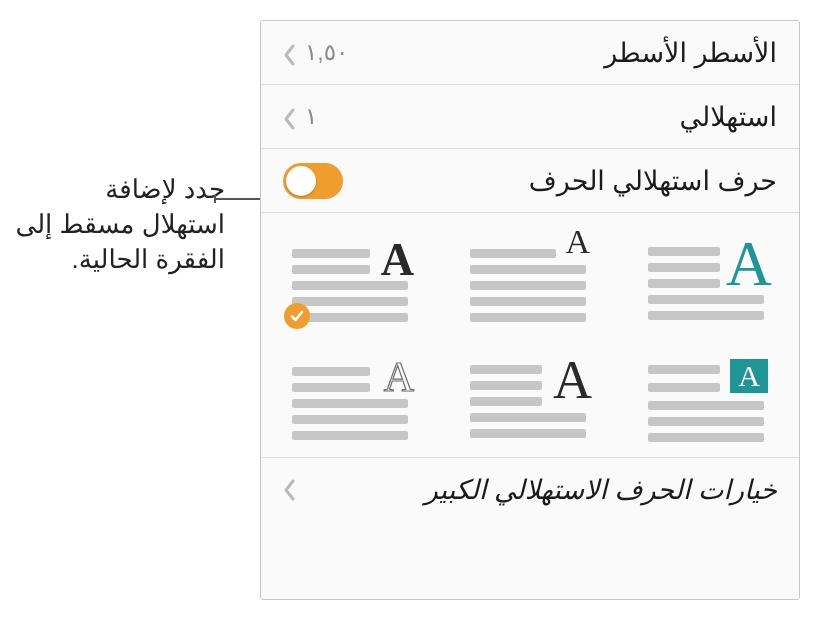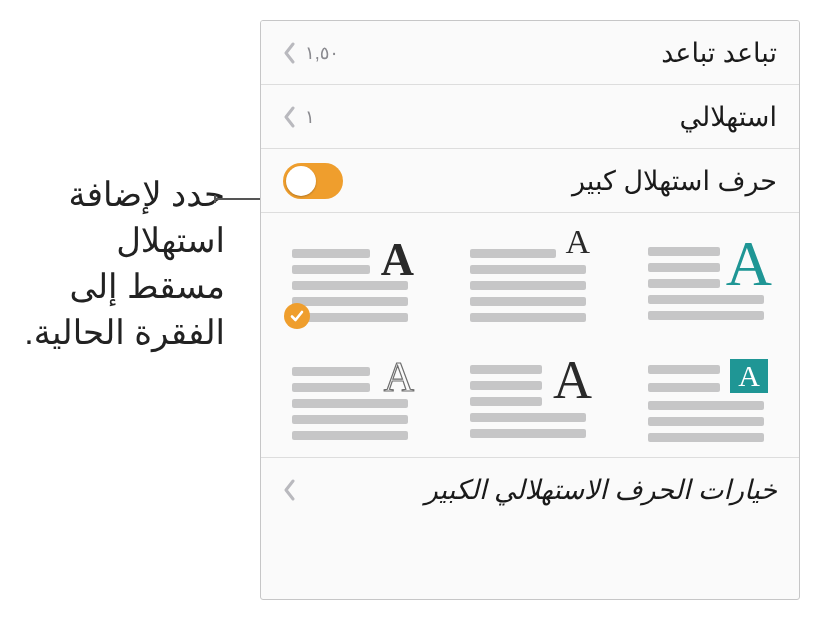--- a/index.html
+++ b/index.html
@@ -14,21 +14,21 @@
 
   
   .callout {
     position: absolute;
     top: 172px;
     right: 600px;
     width: 210px;
     text-align: right;
     direction: rtl;
     color: #222;
-    font-size: 34px;
+    font-size: 26px;
     line-height: 1.35;
   }
   .callout-line {
     position: absolute;
     top: 198px;
     left: 215px;
     width: 70px;
     height: 2px;
     background: #555;
   }
@@ -65,24 +65,24 @@
     background: #fafafa;
     direction: rtl;
   }
   .row:last-of-type { border-bottom: none; }
   .row .label {
     font-size: 27px;
     color: #1a1a1a;
   }
   .row .value-wrap {
     display: flex;
-    align-items: flex-start;
+    align-items: flex-end;
     gap: 8px;
     color: #8a8a8f;
-    font-size: 18px;
+    font-size: 23px;
   }
   .chevron {
     display: inline-block;
   }
   .chevron svg { display:block; }
 
   
   .switch {
     width: 60px;
     height: 36px;
@@ -168,21 +168,21 @@
 </style>
 </head>
 <body>
 
 <div class="callout">حدد لإضافة استهلال مسقط إلى الفقرة الحالية.</div>
 <div class="callout-line"></div>
 
 <div class="panel">
 
   <div class="row">
-    <span class="label">تباعد تباعد</span>
+    <span class="label">الأسطر الأسطر</span>
     <span class="value-wrap">
       <span>١,٥٠</span>
       <span class="chevron">
         <svg width="14" height="22" viewBox="0 0 14 22">
             <polyline points="10,2 3,11 10,20" fill="none" stroke="#b9b9be" stroke-width="3" stroke-linecap="round" stroke-linejoin="round"></polyline>
           </svg>
       </span>
     </span>
   </div>
 
@@ -192,21 +192,21 @@
       <span>١</span>
       <span class="chevron">
         <svg width="14" height="22" viewBox="0 0 14 22">
             <polyline points="10,2 3,11 10,20" fill="none" stroke="#b9b9be" stroke-width="3" stroke-linecap="round" stroke-linejoin="round"></polyline>
           </svg>
       </span>
     </span>
   </div>
 
   <div class="row">
-    <span class="label">حرف استهلال كبير</span>
+    <span class="label">حرف استهلالي الحرف</span>
     <span class="switch"></span>
   </div>
 
   <div class="styles-area">
     <div class="styles-grid">
 
       <div class="style-tile">
         <div class="lines">
           <span class="capA" style="right:-4px; top:-14px; font-size:64px; color:#1f9695;">A</span>
           <div class="bar" style="top:6px;  left:0; width:72px;"></div>

